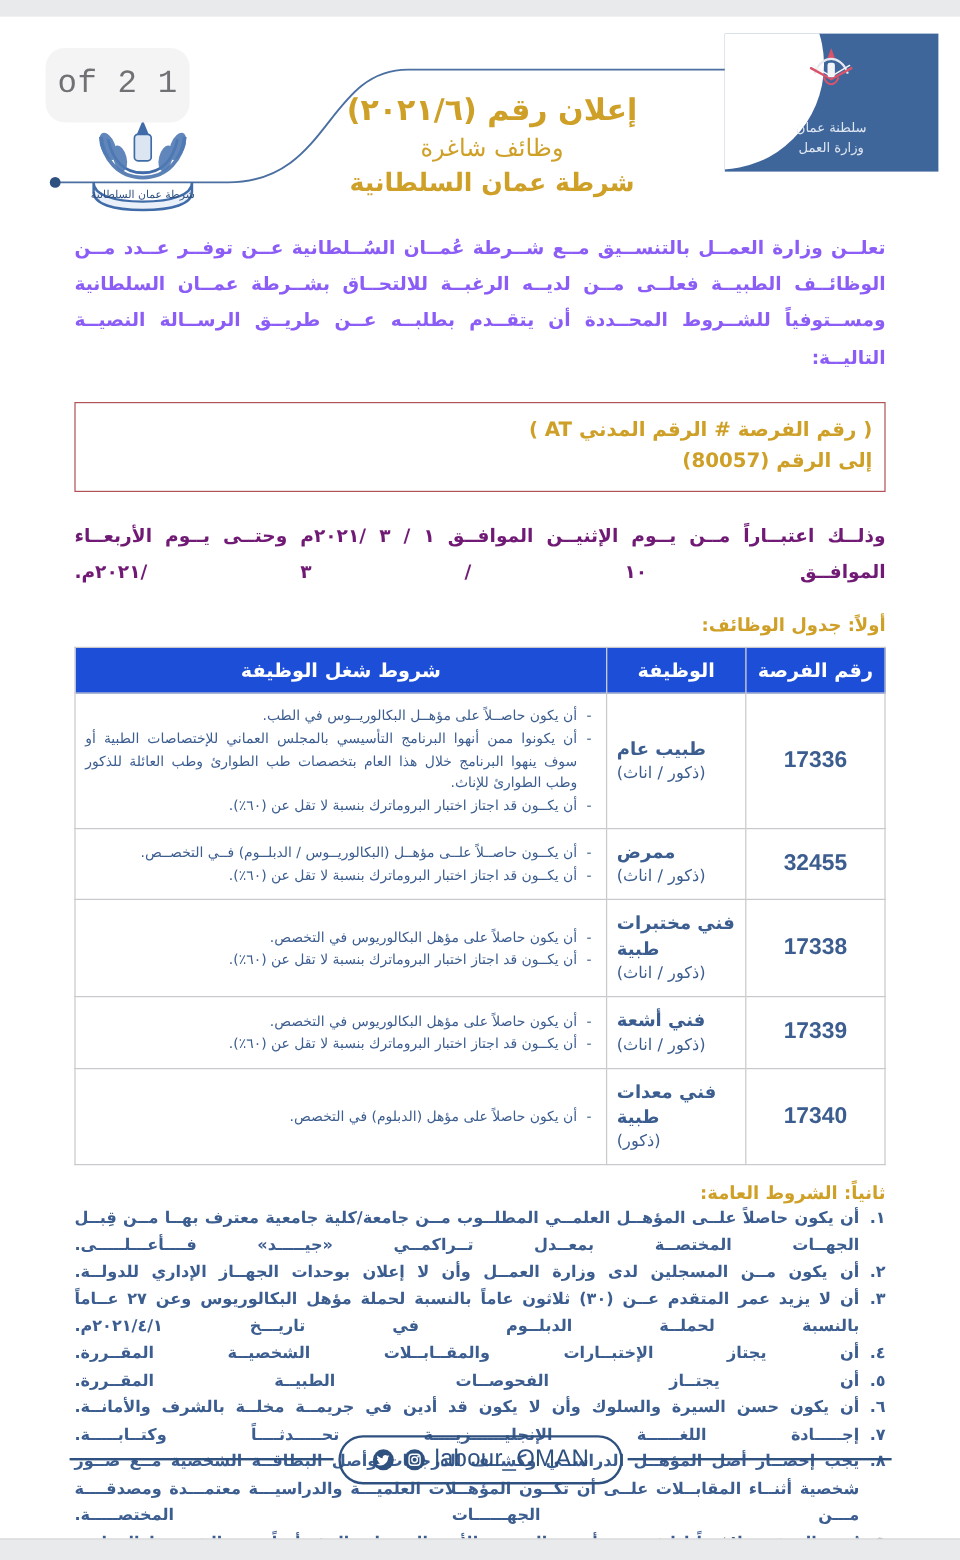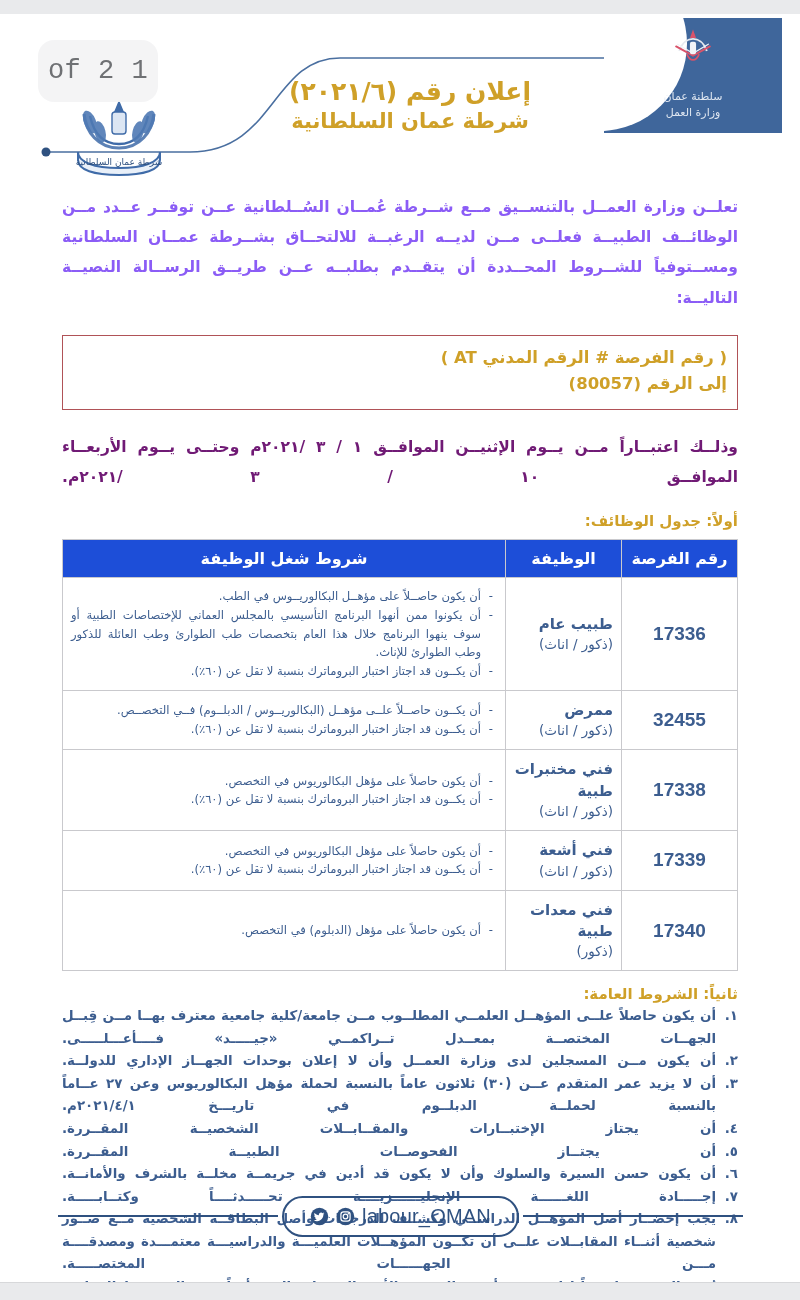--- a/index.html
+++ b/index.html
@@ -41,21 +41,21 @@
 
   
   .header {
     position: relative;
     height: 168px;
   }
 
   
   .ministry-banner {
     position: absolute;
-    top: 4px;
+    top: 14px;
     right: 18px;
     width: 178px;
     height: 115px;
     background: #3f669b;
     overflow: hidden;
   }
   .ministry-banner .curve-cut {
     position: absolute;
     left: -92px;
     top: -62px;
@@ -209,21 +209,21 @@
   }
   td.col-op {
     width: 116px;
     text-align: center;
     font-size: 19px;
     font-weight: bold;
     font-family: "Liberation Sans", sans-serif;
   }
   td.col-job {
     width: 116px;
-    text-align: right;
+    text-align: left;
     font-size: 15px;
     line-height: 1.42;
   }
   td.col-job .jt { font-weight: bold; display: block; }
   td.col-job .jg { font-size: 13.5px; display: block; }
   td.col-cond { font-size: 11.6px; line-height: 1.62; }
 
   ul.conds { list-style: none; margin: 0; padding: 0; }
   ul.conds li {
     position: relative;
@@ -349,20 +349,21 @@
           <ellipse cx="88" cy="36" rx="6" ry="12" transform="rotate(22 88 36)"></ellipse>
           <ellipse cx="78" cy="46" rx="5.5" ry="11" transform="rotate(14 78 46)"></ellipse>
         </g>
         <rect x="52" y="26" width="14" height="22" rx="3" fill="#dce6f3" stroke="#3f6ba8" stroke-width="1.4"></rect>
         <path d="M18,66 C18,76 34,82 59,82 C84,82 100,76 100,66 L100,74 C100,84 84,89 59,89 C34,89 18,84 18,74 Z" fill="#e9f0f9" stroke="#3f6ba8" stroke-width="2"></path>
         <text x="59" y="79" font-size="9" fill="#2f5180" text-anchor="middle" font-family="DejaVu Sans, sans-serif">شرطة عمان السلطانية</text>
       </svg>
 
       <div class="title-block">
         <div class="ann-no">إعلان رقم (٢٠٢١/٦)</div>
+        <div class="ann-sub">وظائف شاغرة</div>
         <div class="ann-org">شرطة عمان السلطانية</div>
       </div>
 
       <div class="page-badge">1 of 2</div>
     </div>
 
     <div class="body-wrap">
 
       <p class="intro">تعلــن وزارة العمــل بالتنســيق مــع شــرطة عُمــان السُــلطانية عــن توفــر عــدد مــن الوظائــف الطبيــة فعلــى مــن لديــه الرغبــة للالتحــاق بشــرطة عمــان السلطانية ومســتوفياً للشــروط المحــددة أن يتقــدم بطلبــه عــن طريــق الرســالة النصيــة التاليــة:</p>
 

